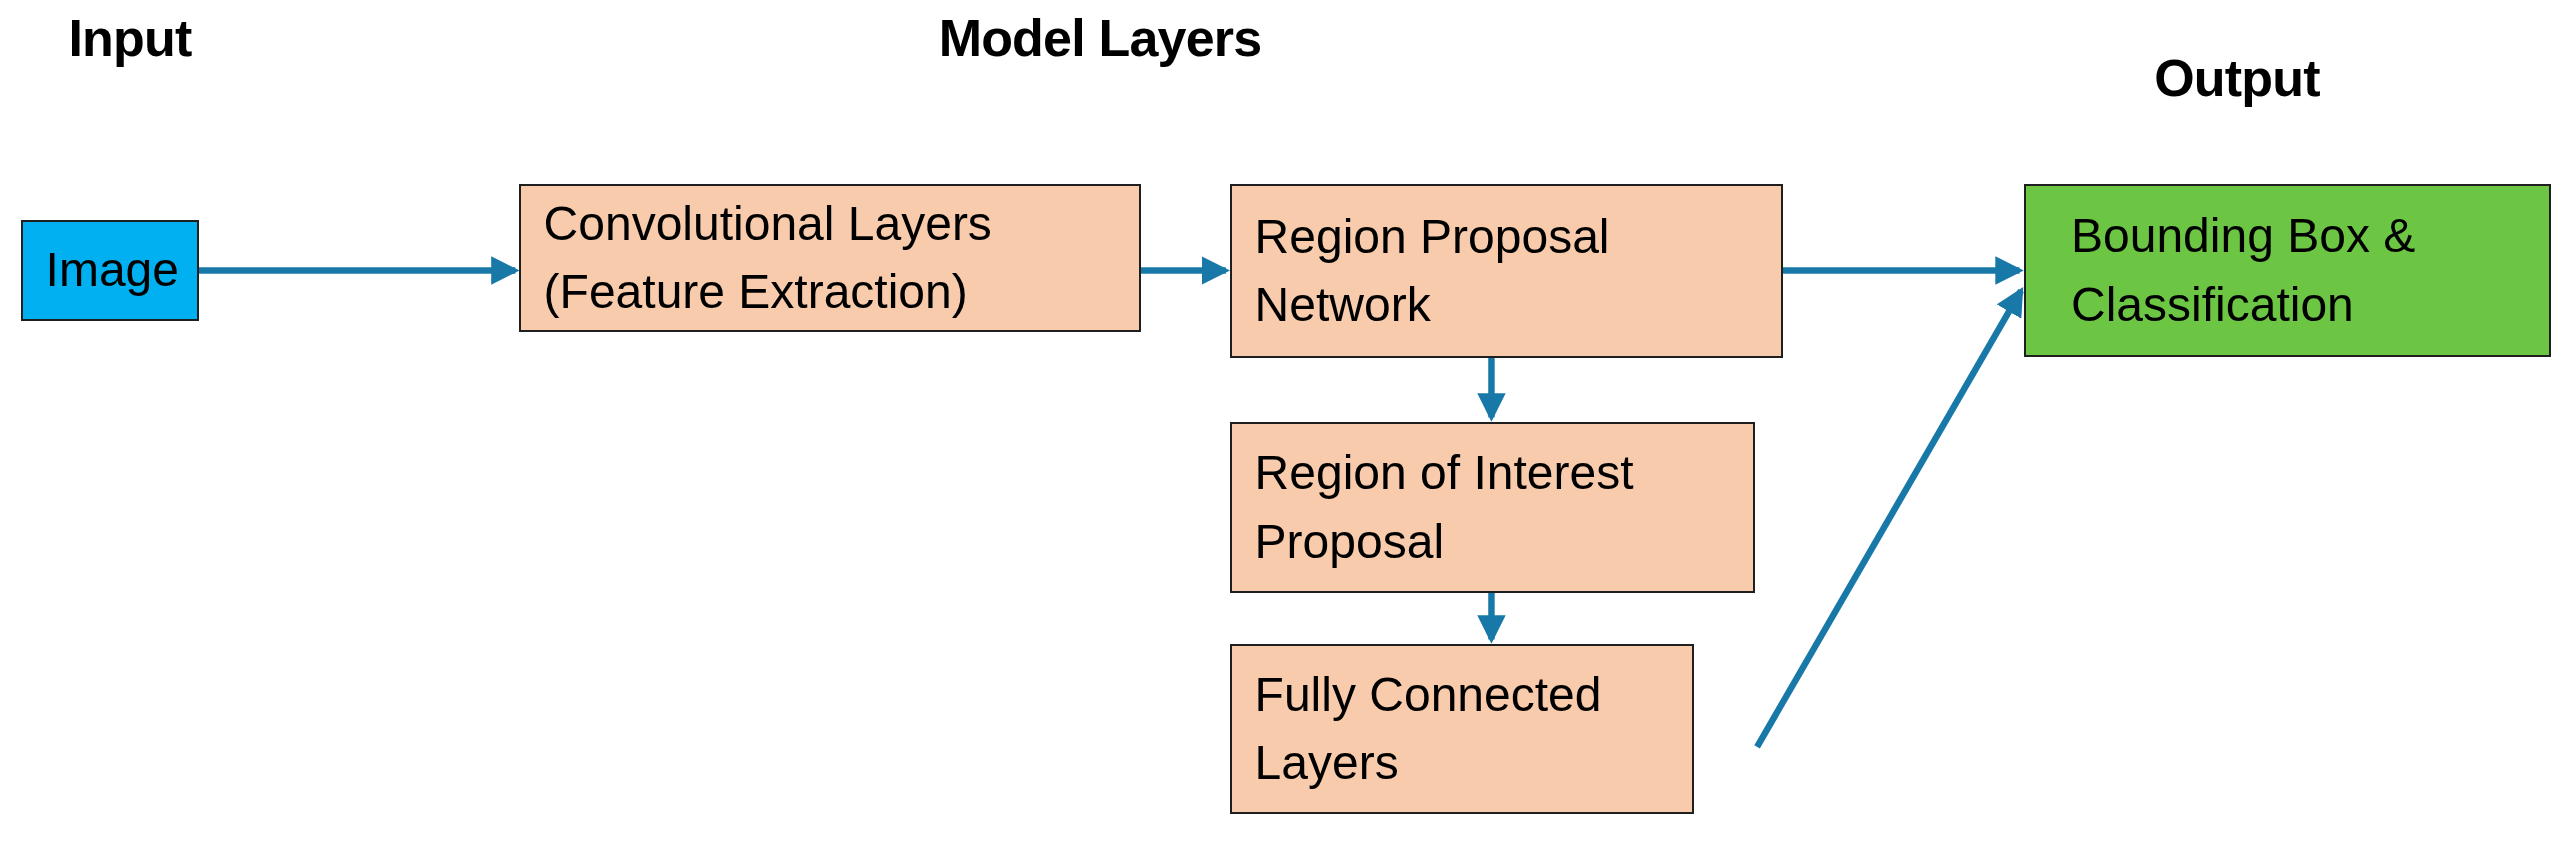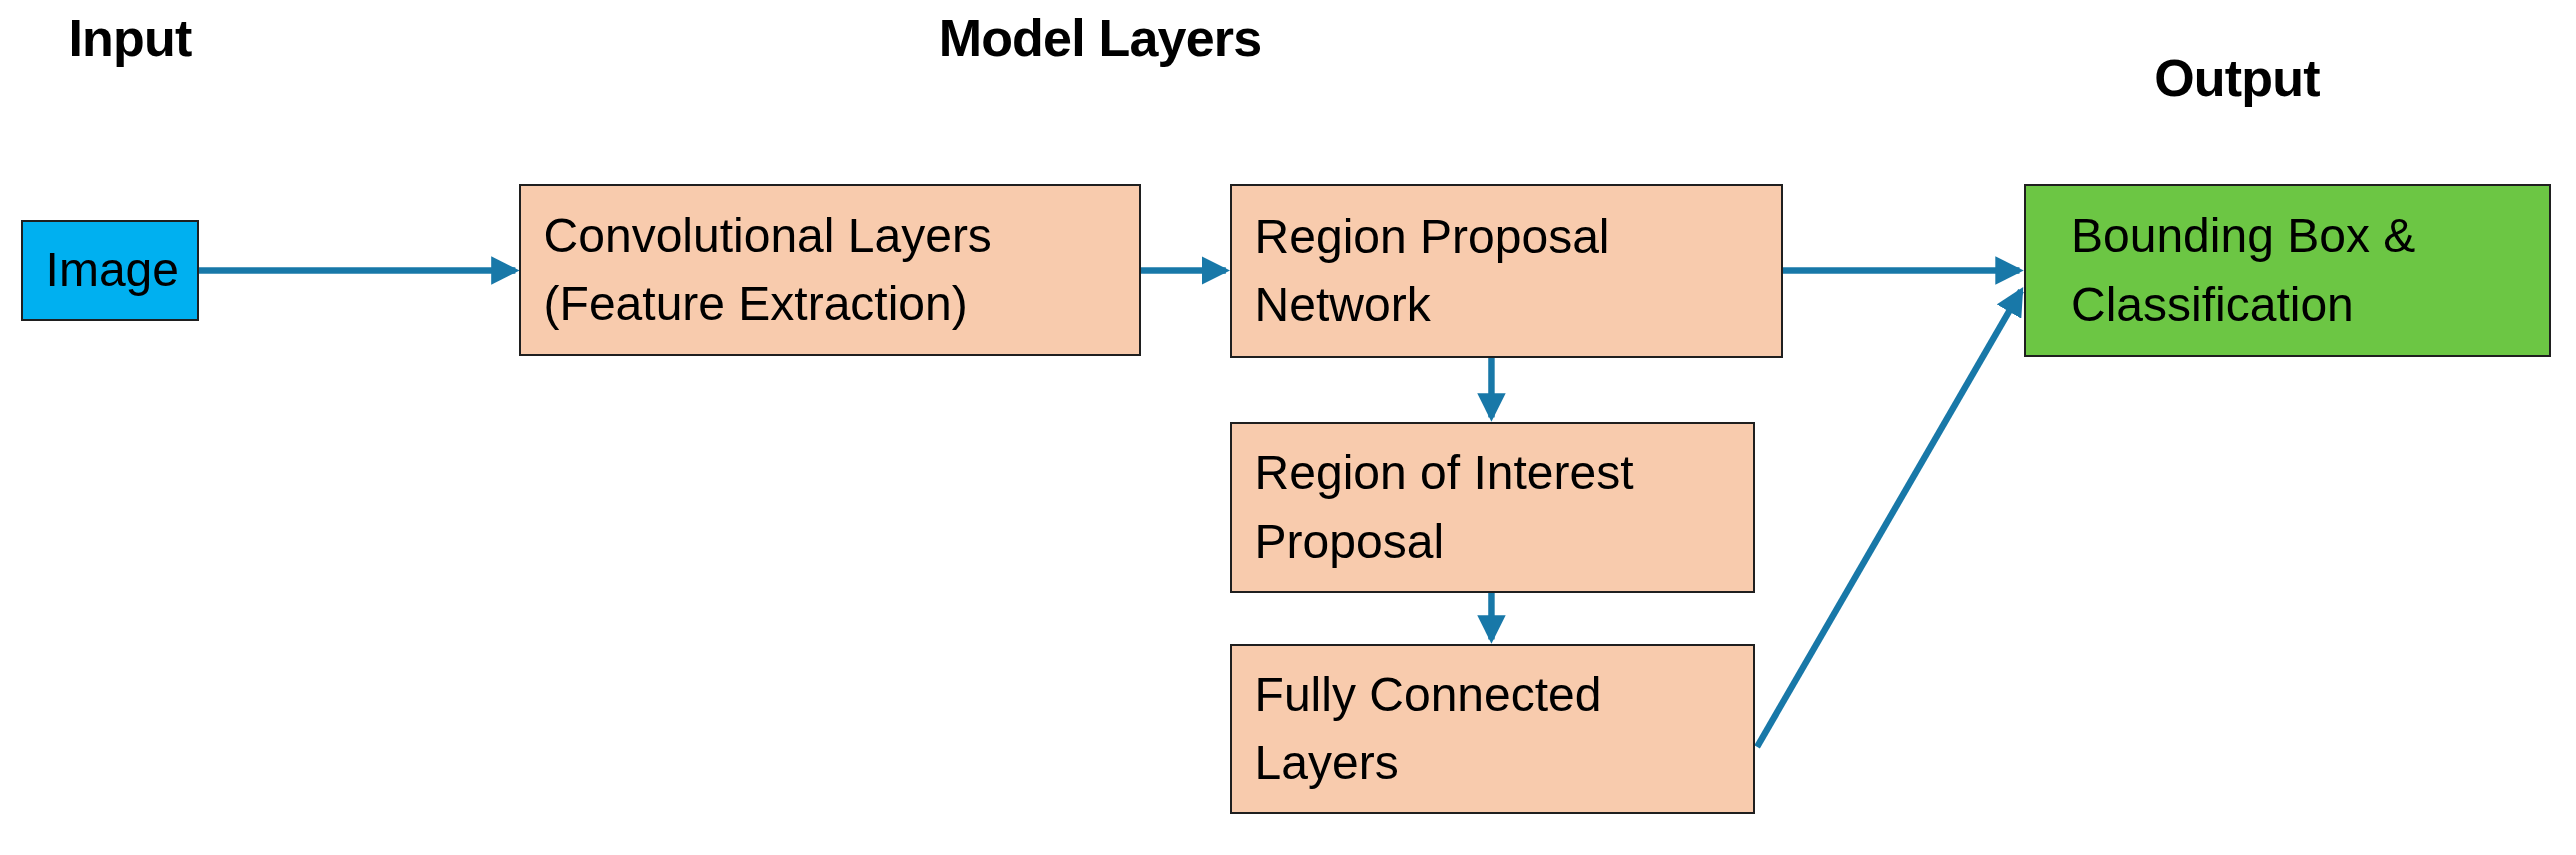--- a/index.html
+++ b/index.html
@@ -42,24 +42,24 @@
   .node{
     position:absolute;box-sizing:border-box;
     border:2.4px solid var(--border);
     display:flex;align-items:center;
     font-size:48px;line-height:1.42;
     color:var(--text);
     white-space:pre-line;
     padding-left:22.6px;padding-right:6.5px;
   }
   #node-image {left:21px;  top:220px;width:178px;height:101px;background:var(--input_fill);}
-  #node-conv  {left:519px; top:184px;width:622px;height:172px;background:var(--process_fill);}
+  #node-conv  {left:519px; top:184px;width:622px;height:148px;background:var(--process_fill);}
   #node-rpn   {left:1230px;top:184px;width:553px;height:174px;background:var(--process_fill);}
   #node-roi   {left:1230px;top:422px;width:525px;height:171px;background:var(--process_fill);}
-  #node-fc    {left:1230px;top:644px;width:525px;height:170px;background:var(--process_fill);}
+  #node-fc    {left:1230px;top:644px;width:464px;height:170px;background:var(--process_fill);}
   #node-output{left:2024px;top:184px;width:527px;height:173px;background:var(--output_fill);padding-left:45px;}
 </style>
 </head>
 <body>
 
 <div>
 
   <div class="header" id="h-input">Input</div>
   <div class="header" id="h-model">Model Layers</div>
   <div class="header" id="h-output">Output</div>

